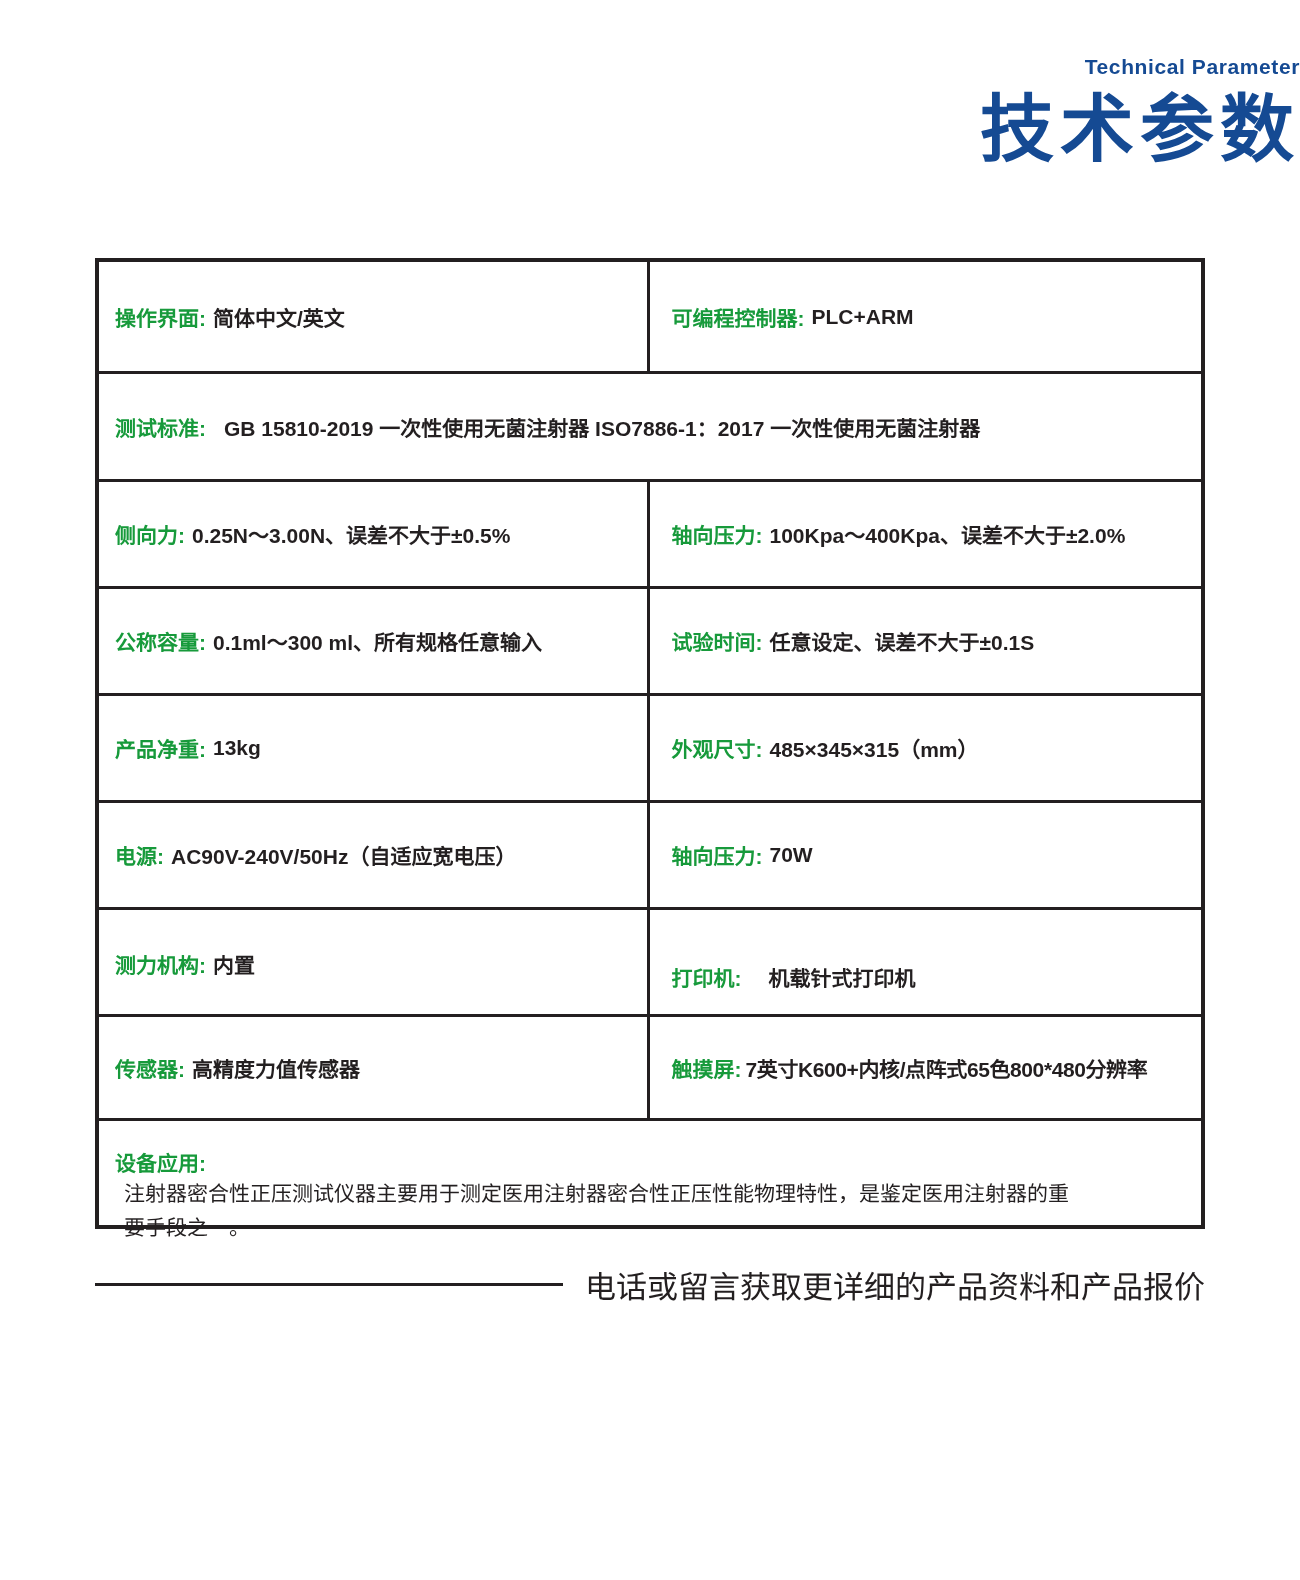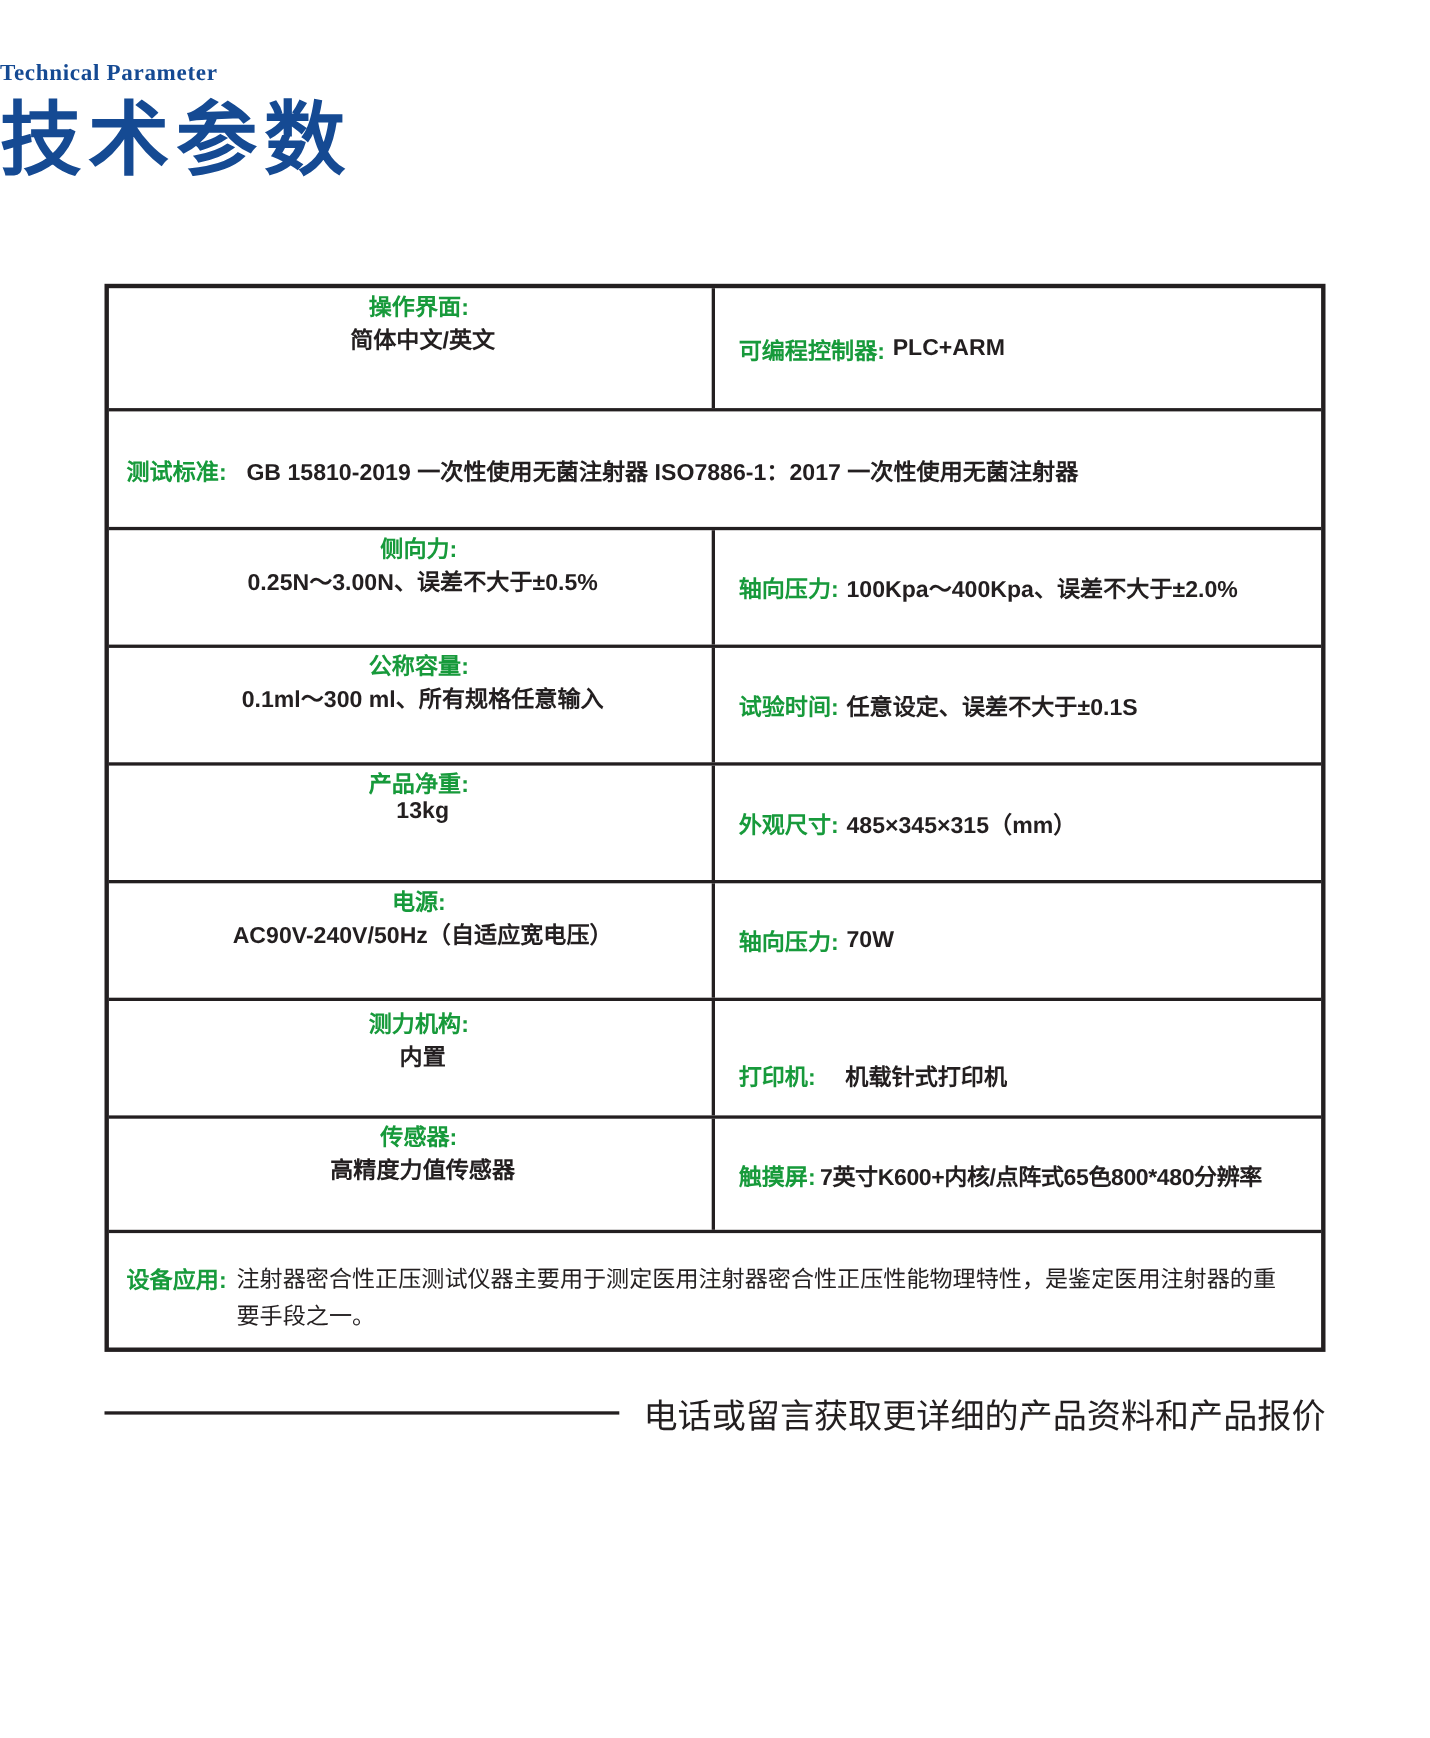--- a/index.html
+++ b/index.html
@@ -13,24 +13,23 @@
     background: #ffffff;
     font-family: "Liberation Sans", "DejaVu Sans", sans-serif;
     color: #231f20;
     overflow: hidden;
     position: relative;
   }
 
   
   .page-header {
     width: 100%;
-    text-align: left;
+    text-align: right;
     padding-top: 56px;
     box-sizing: border-box;
-    font-family: Liberation Serif, serif;
   }
   .header-en {
     font-size: 21px;
     font-weight: bold;
     letter-spacing: 0.6px;
     color: #154a93;
     line-height: 1;
     margin: 0;
   }
   .header-cn {
@@ -63,21 +62,20 @@
   .spec-cell {
     box-sizing: border-box;
     padding: 0 0 0 16px;
     display: flex;
     align-items: center;
     min-width: 0;
   }
   .spec-cell.left {
     width: 551px;
     border-right: 3px solid #231f20;
-    flex-direction: column;
   }
   .spec-cell.right {
     width: 552px;
     padding-left: 22px;
   }
   .spec-cell.full {
     width: 100%;
     border-right: none;
   }
 
@@ -105,20 +103,21 @@
     font-weight: bold;
     white-space: nowrap;
     margin-left: 7px;
   }
   .value.tight { margin-left: 4px; letter-spacing: -0.4px; }
   .value.gap   { margin-left: 18px; }
 
   .desc-wrap {
     display: flex;
     align-items: flex-start;
+    flex-direction: column;
   }
   .desc-text {
     color: #231f20;
     font-size: 21px;
     line-height: 1.6;
     margin-left: 9px;
     max-width: 960px;
     white-space: normal;
   }
 

